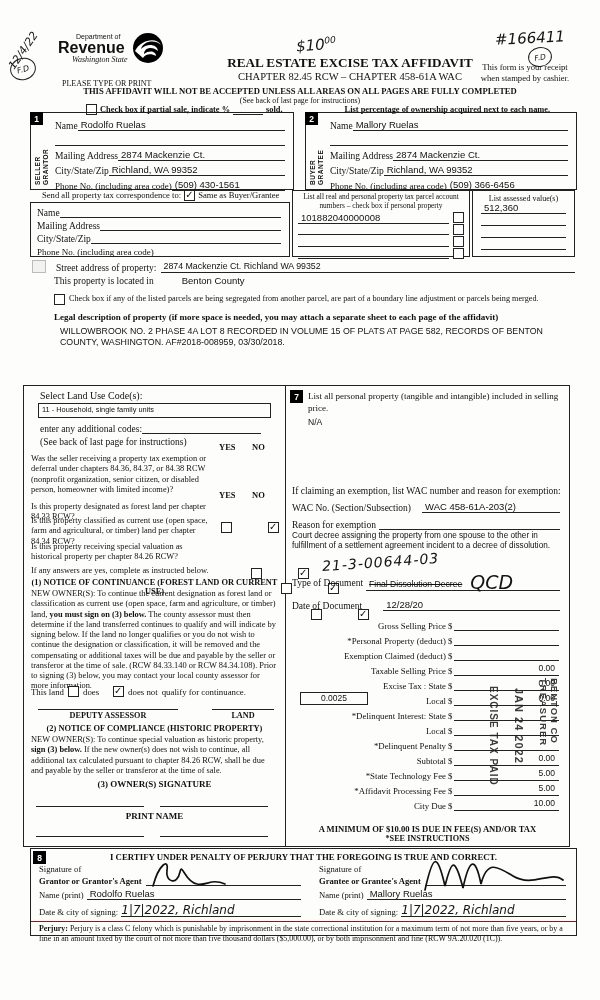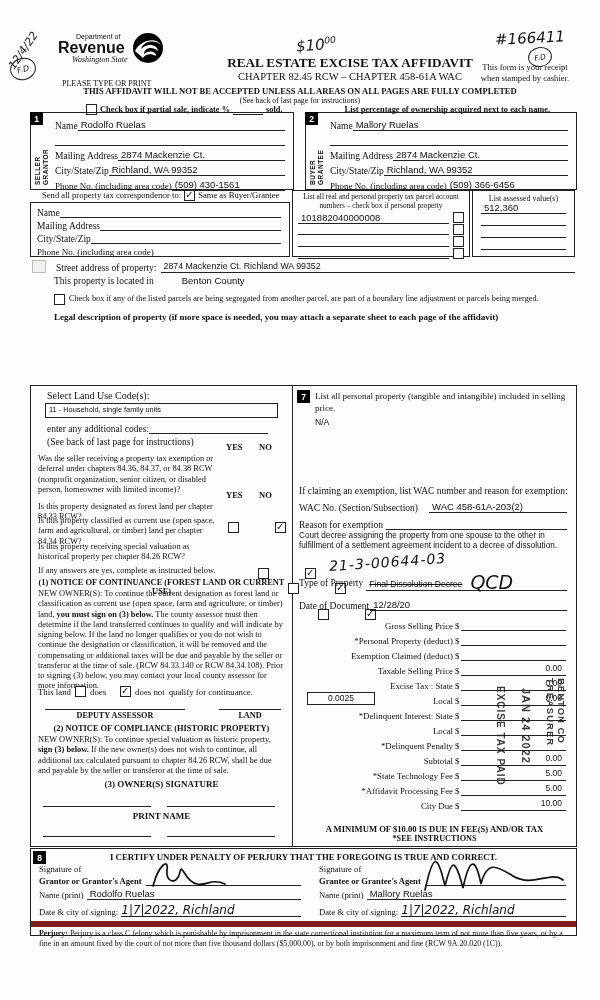--- a/index.html
+++ b/index.html
@@ -213,23 +213,24 @@
     </div>
     <div class="row" style="height:15px;align-items:center;">
       <span class="lbl95" style="margin-left:22px;">This property is located in</span>
       <span class="sans" style="font-size:9.5px;margin-left:28px;">Benton County</span>
     </div>
     <div style="display:flex;align-items:flex-start;margin-top:6px;margin-left:22px;font-size:8.2px;">
       <span class="cb"></span>
       <span class="b" style="margin-left:4px;font-weight:normal;">Check box if any of the listed parcels are being segregated from another parcel, are part of a boundary line adjustment or parcels being merged.</span>
     </div>
     <div class="lbl9" style="margin-top:7px;margin-left:22px;font-weight:bold;">Legal description of property (if more space is needed, you may attach a separate sheet to each page of the affidavit)</div>
-  </div>
-
-  <div class="abs boxed" style="left:30px;top:385px;width:545px;height:460px;">
+    <div class="sans" style="margin-top:4px;margin-left:28px;width:500px;font-size:8.8px;line-height:1.3;">WILLOWBROOK NO. 2 PHASE 4A LOT 8 RECORDED IN VOLUME 15 OF PLATS AT PAGE 582, RECORDS OF BENTON COUNTY, WASHINGTON. AF#2018-008959, 03/30/2018.</div>
+  </div>
+
+  <div class="abs boxed" style="left:23px;top:385px;width:545px;height:460px;">
     <div class="abs" style="left:261px;top:0;bottom:0;width:1px;background:#222;"></div>
 
     <div class="abs" style="left:0;top:0;width:261px;height:100%;">
       <div style="font-size:10px;margin:4px 0 0 16px;">Select Land Use Code(s):</div>
       <div class="boxed sans" style="margin:2px 14px 0 14px;height:12px;font-size:7.4px;padding:1px 0 0 3px;">11 - Household, single family units</div>
       <div class="row" style="margin:4px 24px 0 16px;height:12px;">
         <span class="lbl95">enter any additional codes:</span>
         <span class="fill"></span>
       </div>
       <div class="lbl95" style="margin:3px 0 0 16px;">(See back of last page for instructions)</div>
@@ -292,29 +293,29 @@
         <span class="lbl95">WAC No. (Section/Subsection)</span>
         <span class="fill" style="margin-left:11px;"><span class="val">WAC 458-61A-203(2)</span></span>
       </div>
       <div class="abs row" style="left:6px;top:132px;width:268px;height:12px;">
         <span class="lbl95">Reason for exemption</span>
         <span class="fill" style="margin-left:3px;"></span>
       </div>
       <div class="abs sans" style="left:6px;top:145px;width:266px;font-size:8.2px;line-height:1.25;">Court decree assigning the property from one spouse to the other in fulfillment of a settlement agreement incident to a decree of dissolution.</div>
       <div class="abs hand" style="left:36px;top:168px;font-size:14px;transform:rotate(-4deg);letter-spacing:1px;">21-3-00644-03</div>
       <div class="abs row" style="left:6px;top:190px;width:268px;height:14px;align-items:center;">
-        <span class="lbl95">Type of Property</span>
+        <span class="lbl95">Type of Document</span>
         <span class="fill" style="margin-left:3px;border-bottom:1px solid #222;">
           <span class="val strike" style="font-size:8.6px;">Final Dissolution Decree</span>
           <span class="hand" style="font-size:19px;position:relative;top:2px;margin-left:4px;">QCD</span>
         </span>
       </div>
       <div class="abs row" style="left:6px;top:212px;width:268px;height:13px;">
         <span class="lbl95">Date of Document</span>
-        <span class="fill" style="margin-left:1px;"><span class="val">12/28/20</span></span>
+        <span class="fill" style="margin-left:21px;"><span class="val">12/28/20</span></span>
       </div>
 
       <div class="abs" style="left:0;top:230px;width:283px;">
         <div class="feerow">
             <span class="feelabel">Gross Selling Price</span>
             <span class="dollar">$</span>
             <span class="feeline"><span class="feeval"></span></span>
           </div>
         <div class="feerow">
             <span class="feelabel">*Personal Property (deduct)</span>
@@ -430,19 +431,19 @@
           <span style="font-size:8.6px;">Name (print)</span>
           <span class="fill" style="margin-left:3px;"><span class="val">Mallory Ruelas</span></span>
         </div>
         <div class="row" style="height:17px;">
           <span style="font-size:8.6px;">Date &amp; city of signing:</span>
           <span class="fill" style="margin-left:3px;"><span class="hand" style="font-size:12px;">1|7|2022,  Richland</span></span>
         </div>
       </div>
     </div>
 
-    <div style="border-top:6px solid #7f1d1d;margin-top:4px;padding:2px 8px 0 8px;font-size:7.9px;line-height:1.3;">
+    <div style="border-top:1px solid #7f1d1d;margin-top:4px;padding:2px 8px 0 8px;font-size:7.9px;line-height:1.3;">
       <span class="b">Perjury:</span><span> Perjury is a class C felony which is punishable by imprisonment in the state correctional institution for a maximum term of not more than five years, or by a fine in an amount fixed by the court of not more than five thousand dollars ($5,000.00), or by both imprisonment and fine (RCW 9A.20.020 (1C)).</span>
     </div>
   </div>
 
 
 </div>
 
 </body></html>

